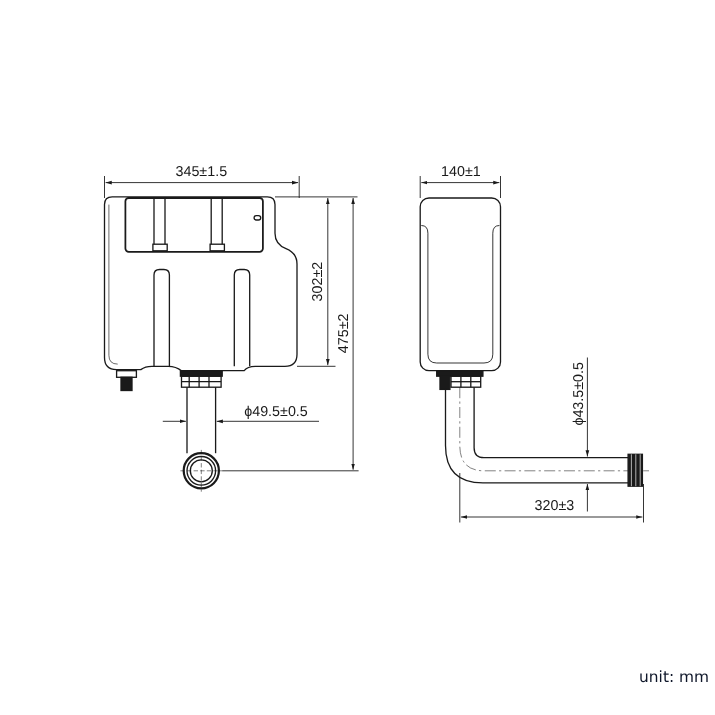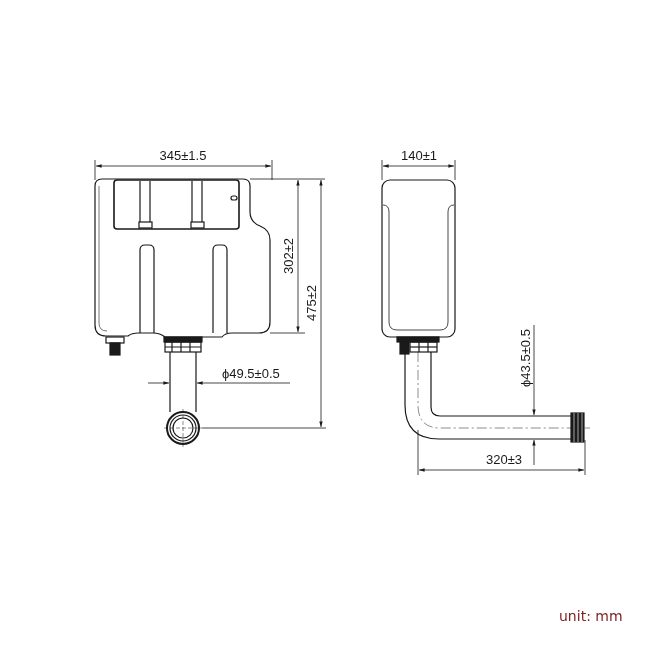--- a/index.html
+++ b/index.html
@@ -1,19 +1,19 @@
 <!DOCTYPE html>
 <html><head>
   <meta charset="utf-8">
   <style>
     html, body { margin: 0; padding: 0; background: #ffffff; }
     body { width: 650px; height: 650px; position: relative; overflow: hidden; font-family: "Liberation Sans", sans-serif; }
     svg { position: absolute; left: 0; top: 0; }
     .dim-text { font-family: "Liberation Sans", sans-serif; font-size: 13px; fill: #1a1a1a; }
-    .unit-text { position: absolute; left: 559px; top: 608px; font-family: "DejaVu Sans", sans-serif; font-size: 14px; color: #7f1d1d; }
+    .unit-text { position: absolute; left: 581px; top: 608px; font-family: "DejaVu Sans", sans-serif; font-size: 14px; color: #0f172a; }
   </style>
 </head>
 <body>
 
 <svg width="650" height="650" viewBox="0 0 650 650">
   <defs>
     <marker id="arr" viewBox="0 0 10 10" refX="10" refY="5" markerWidth="7" markerHeight="7" orient="auto-start-reverse">
       <path d="M0,2 L10,5 L0,8 z" fill="#1a1a1a"></path>
     </marker>
   </defs>

